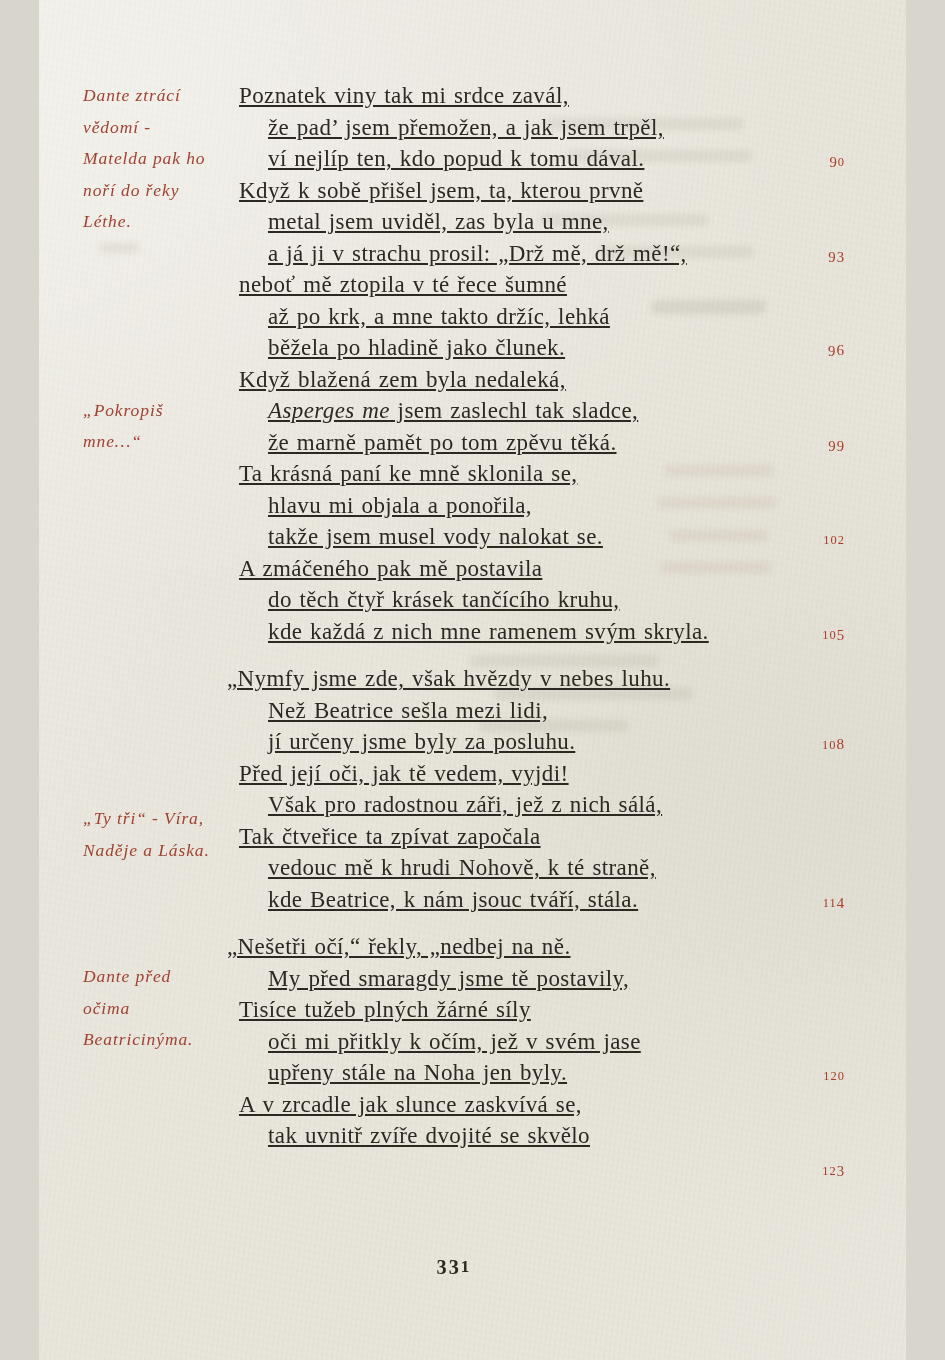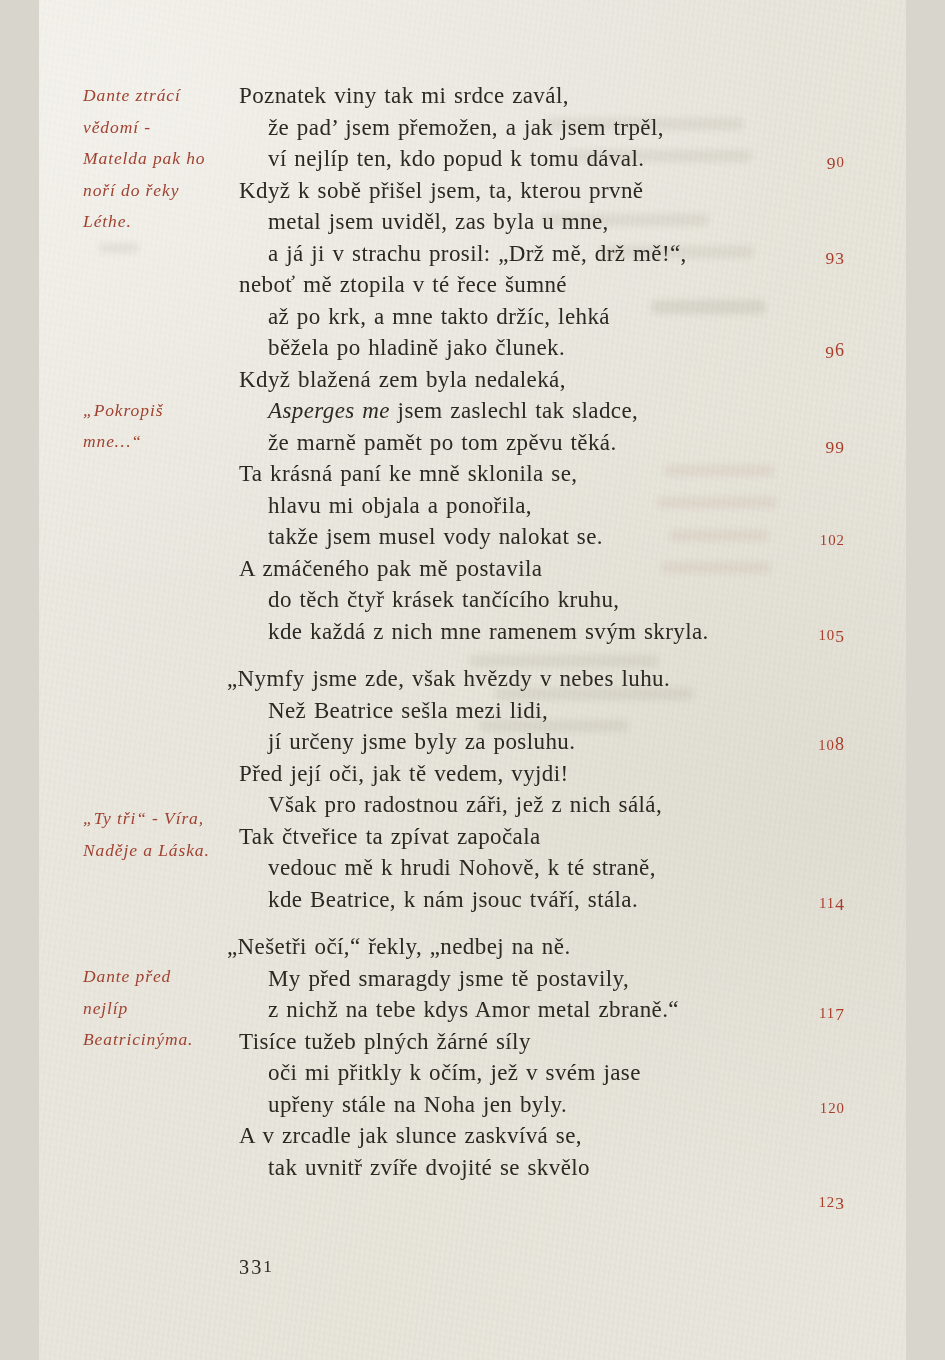--- a/index.html
+++ b/index.html
@@ -23,42 +23,43 @@
     font-style:italic;
     font-size:17.5px;line-height:31.5px;
     letter-spacing:0.9px;
     color:#a04231;
   }
   .margin-note .mline{display:block;white-space:nowrap;}
   
   .verse{
     position:absolute;left:200px;top:80px;width:606px;
     font-size:23px;line-height:31.5px;
-    letter-spacing:0.4px;word-spacing:1.5px;
+    letter-spacing:0.4px;word-spacing:1.5px;text-decoration:underline;
   }
   .vline{position:relative;height:31.5px;white-space:nowrap;}
   .vline.indent{padding-left:29px;}
   .vline.hang{margin-left:-12px;margin-top:16px;}
   .em{font-style:italic;}
   .vnum{
     position:absolute;right:0;top:2px;
     color:#a83d2a;
-    font-size:19px;letter-spacing:1px;
+    font-size:16px;letter-spacing:1px;
     line-height:31.5px;
   }
   
   .os-x{font-size:0.78em;}
   .os-d{font-size:0.92em;display:inline-block;transform:translateY(0.10em);}
   .os-a{font-size:0.95em;}
   
   .page-number{
     position:absolute;top:1252px;left:200px;width:430px;
-    text-align:left;
+    text-align:center;
     font-size:22px;letter-spacing:2px;
     color:#2c2822;
+    font-weight:bold;
   }
   
   .smudge{
     position:absolute;
     background:rgba(130,120,98,0.11);
     filter:blur(3px);
     border-radius:6px;
   }
   .smudge.red{background:rgba(160,95,75,0.09);}
 </style>
@@ -92,21 +93,21 @@
       <div class="margin-note" style="top: 394.5px;">
         <span class="mline">„Pokropiš</span>
         <span class="mline">mne…“</span>
       </div>
       <div class="margin-note" style="top: 803px;">
         <span class="mline">„Ty tři“ - Víra,</span>
         <span class="mline">Naděje a Láska.</span>
       </div>
       <div class="margin-note" style="top: 961px;">
         <span class="mline">Dante před</span>
-        <span class="mline">nejlíp</span>
+        <span class="mline">očima</span>
         <span class="mline">Beatricinýma.</span>
       </div>
     </div>
 
   <div class="verse" id="verse">
       <div class="vline"><span>Poznatek viny tak mi srdce zavál,</span></div>
       <div class="vline indent"><span>že pad’ jsem přemožen, a jak jsem trpěl,</span></div>
       <div class="vline indent"><span>ví nejlíp ten, kdo popud k tomu dával.</span><span class="vnum oldstyle"><span class="os-d">9</span><span class="os-x">0</span></span></div>
       <div class="vline"><span>Když k sobě přišel jsem, ta, kterou prvně</span></div>
       <div class="vline indent"><span>metal jsem uviděl, zas byla u mne,</span></div>
@@ -126,21 +127,20 @@
       <div class="vline hang"><span>„Nymfy jsme zde, však hvězdy v nebes luhu.</span></div>
       <div class="vline indent"><span>Než Beatrice sešla mezi lidi,</span></div>
       <div class="vline indent"><span>jí určeny jsme byly za posluhu.</span><span class="vnum oldstyle"><span class="os-x">1</span><span class="os-x">0</span><span class="os-a">8</span></span></div>
       <div class="vline"><span>Před její oči, jak tě vedem, vyjdi!</span></div>
       <div class="vline indent"><span>Však pro radostnou záři, jež z nich sálá,</span></div>
       <div class="vline"><span>Tak čtveřice ta zpívat započala</span></div>
       <div class="vline indent"><span>vedouc mě k hrudi Nohově, k té straně,</span></div>
       <div class="vline indent"><span>kde Beatrice, k nám jsouc tváří, stála.</span><span class="vnum oldstyle"><span class="os-x">1</span><span class="os-x">1</span><span class="os-d">4</span></span></div>
       <div class="vline hang"><span>„Nešetři očí,“ řekly, „nedbej na ně.</span></div>
       <div class="vline indent"><span>My před smaragdy jsme tě postavily,</span></div>
-      <div class="vline indent"><span>z nichž na tebe kdys Amor metal zbraně.“</span><span class="vnum oldstyle"><span class="os-x">1</span><span class="os-x">1</span><span class="os-d">7</span></span></div>
       <div class="vline"><span>Tisíce tužeb plných žárné síly</span></div>
       <div class="vline indent"><span>oči mi přitkly k očím, jež v svém jase</span></div>
       <div class="vline indent"><span>upřeny stále na Noha jen byly.</span><span class="vnum oldstyle"><span class="os-x">1</span><span class="os-x">2</span><span class="os-x">0</span></span></div>
       <div class="vline"><span>A v zrcadle jak slunce zaskvívá se,</span></div>
       <div class="vline indent"><span>tak uvnitř zvíře dvojité se skvělo</span></div>
       <div class="vline indent"><span class="vnum oldstyle"><span class="os-x">1</span><span class="os-x">2</span><span class="os-d">3</span></span></div>
     </div>
 
   <div class="page-number oldstyle"><span class="os-d">3</span><span class="os-d">3</span><span class="os-x">1</span></div>
 

